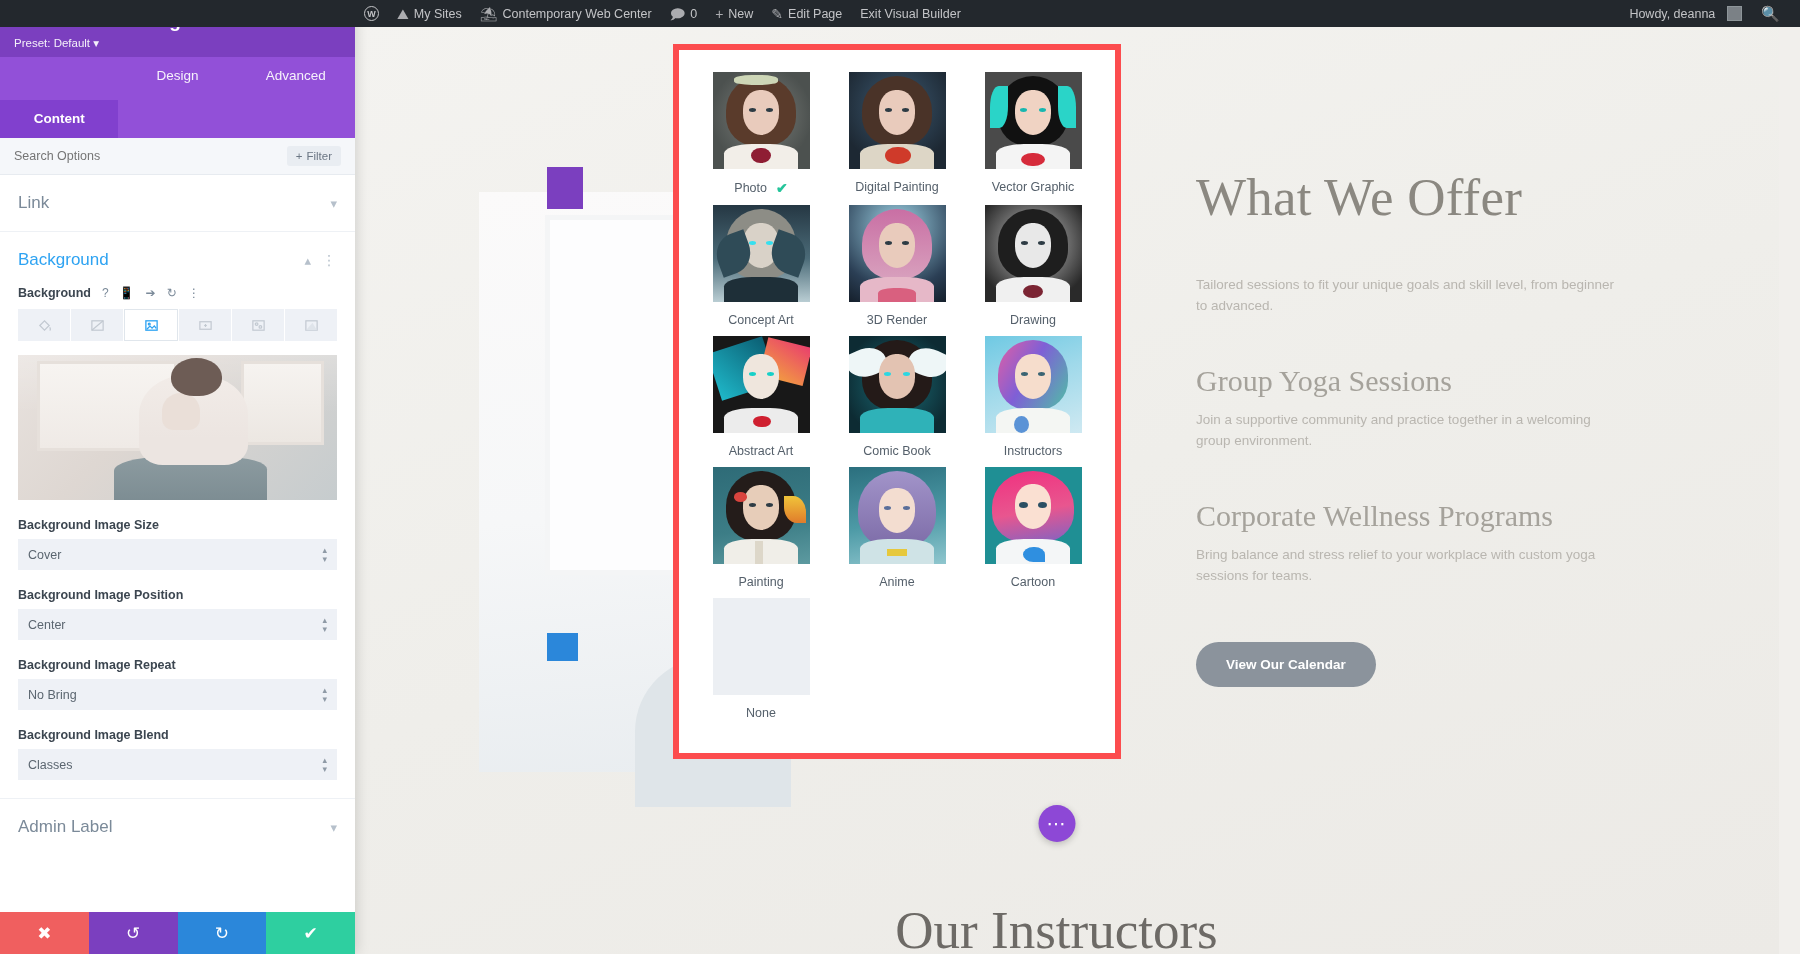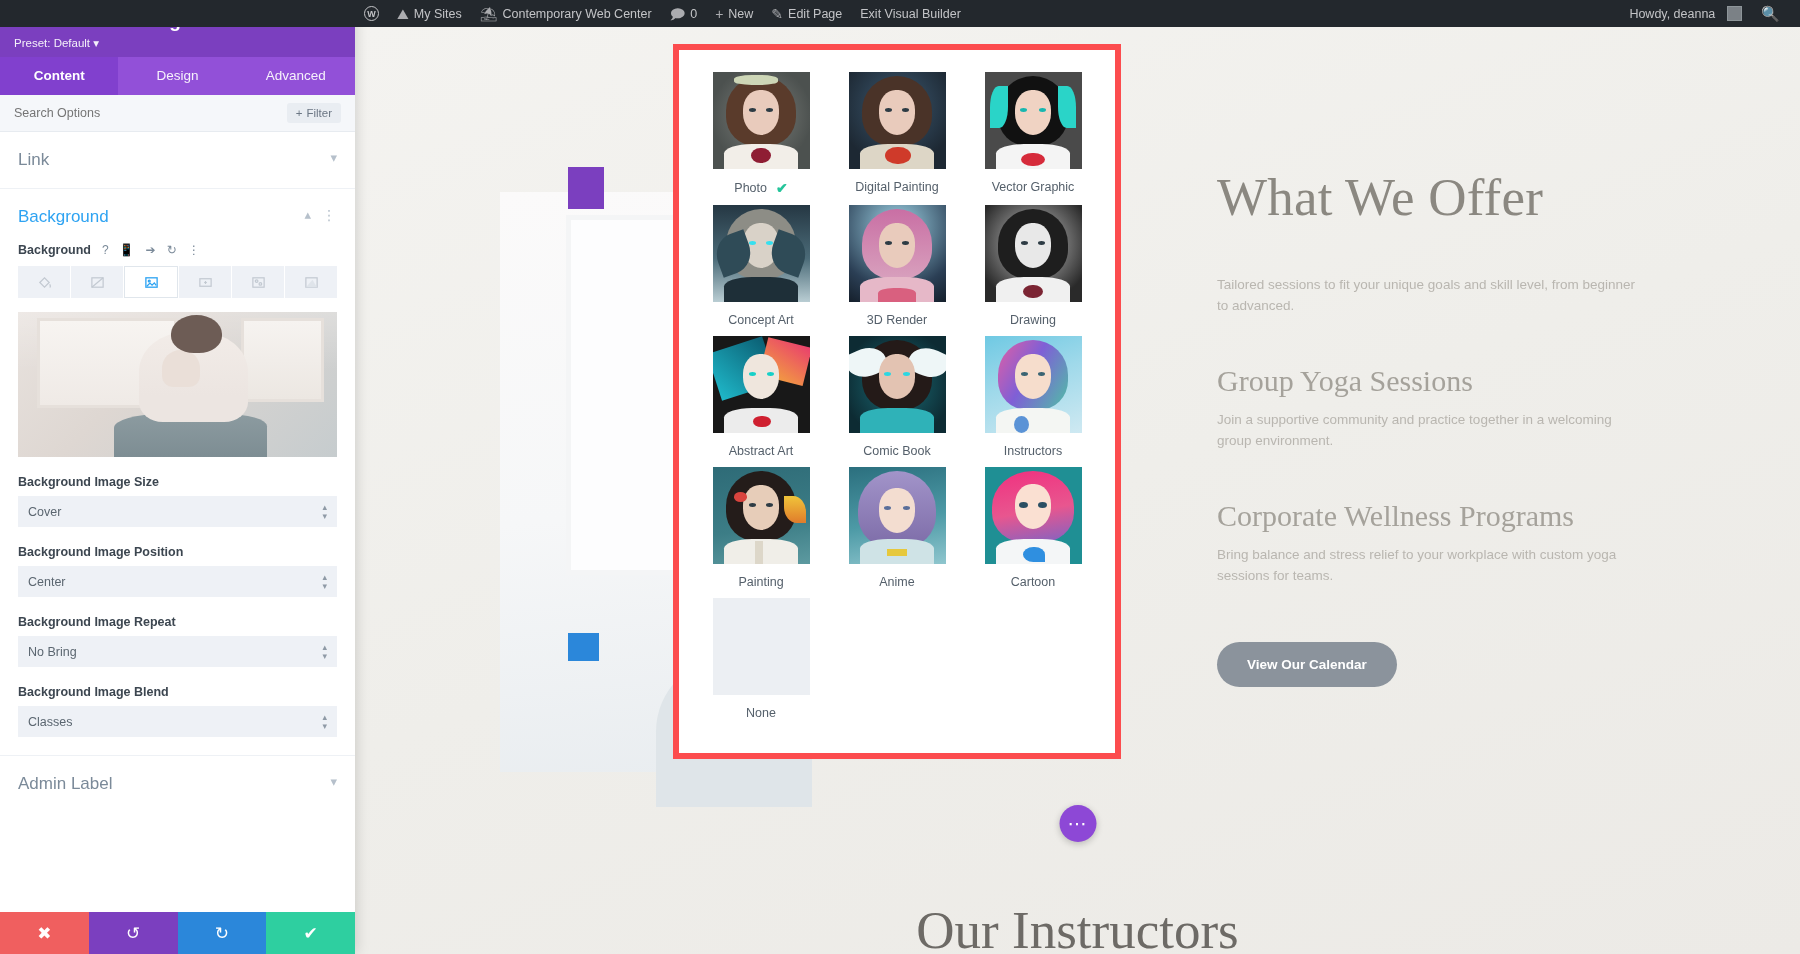--- a/index.html
+++ b/index.html
@@ -52,37 +52,37 @@
   .ph-title { font-size: 19px; font-weight: bold; letter-spacing: .1px; }
   .ph-icons { margin-left: auto; display: flex; gap: 16px; align-items: center; }
   .ph-icon { opacity: .95; }
   .ph-preset { font-size: 11.5px; margin-top: 4px; opacity: .92; }
 
   .panel-tabs { display: flex; background: #9250d8; }
   .panel-tab {
     flex: 1; text-align: center; color: #fff; font-size: 13.5px;
     padding: 11px 0 12px 0; opacity: .92;
   }
-  .panel-tab.active { background: #8140ce; font-weight: bold; opacity: 1; }
+  .panel-tab.active { background: #8140ce; font-weight: bold; opacity: 1; margin-top: 43px; }
 
   .panel-search {
     display: flex; align-items: center; padding: 8px 14px;
     background: #f5f7fa; border-bottom: 1px solid #e7ebf0;
   }
   .panel-search .ps-text { font-size: 12.5px; color: #9aa4b1; }
   .ps-filter {
     margin-left: auto; font-size: 11.5px; color: #6b7684;
     background: #e9edf2; border-radius: 3px; padding: 4px 9px;
     display: flex; align-items: center; gap: 4px;
   }
 
   .panel-body { flex: 1; overflow: hidden; position: relative; }
 
   .section-head {
-    display: flex; padding: 18px 18px;
+    display: flex; align-items: center; padding: 18px 18px;
     border-bottom: 1px solid #eef1f5;
   }
   .section-head .sh-title { font-size: 17px; color: #7b8a99; font-weight: normal; }
   .section-head.open .sh-title { color: #2ea3f2; }
   .sh-caret { margin-left: auto; color: #b6c0cb; font-size: 13px; }
   .sh-dots { color: #b6c0cb; font-size: 14px; margin-left: 11px; letter-spacing:1px;}
 
   .field { padding: 0 18px; }
   .bg-label-row {
     display: flex; align-items: center; gap: 11px;
@@ -164,21 +164,21 @@
     display: flex; z-index: 55;
   }
   .pf-btn { flex: 1; display: flex; align-items: center; justify-content: center; color: #fff; font-size: 17px; }
   .pf-cancel { background: #f05f5f; }
   .pf-undo   { background: #7b3fbf; }
   .pf-redo   { background: #2b87da; }
   .pf-save   { background: #2ecfa0; }
 
   
   .canvas {
-    position: absolute; left: 355px; top: 27px; width: 1445px; height: 927px;
+    position: absolute; left: 334px; top: 27px; width: 1445px; height: 927px;
     background: linear-gradient(160deg,#f4f3f0 0%, #efeeea 50%, #eceae6 100%);
     overflow: hidden;
   }
   .hero-img {
     position: absolute; left: 145px; top: 165px; width: 300px; height: 580px;
     background: linear-gradient(175deg,#fbfafa 0%,#f6f7f8 55%,#e9edf0 100%);
   }
   .hero-img .frame {
     position: absolute; left: 22%; top: 4%; width: 72%; height: 62%;
     border: 5px solid #f4f5f6; background: #fdfdfe;

